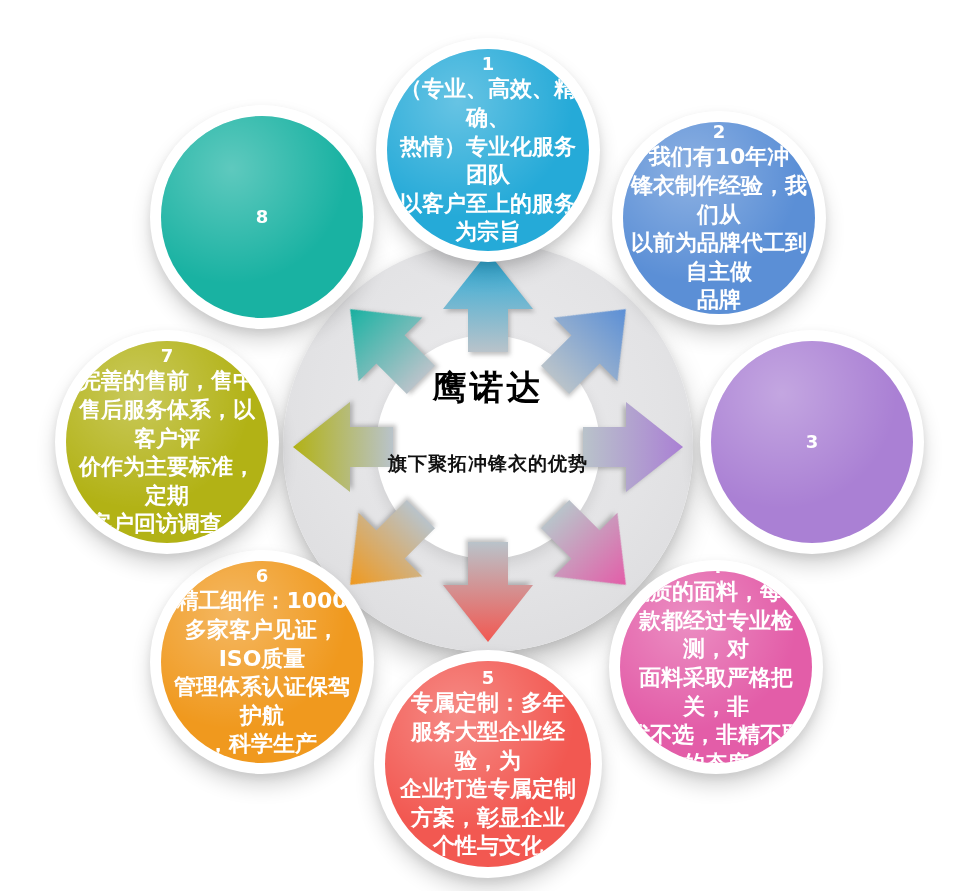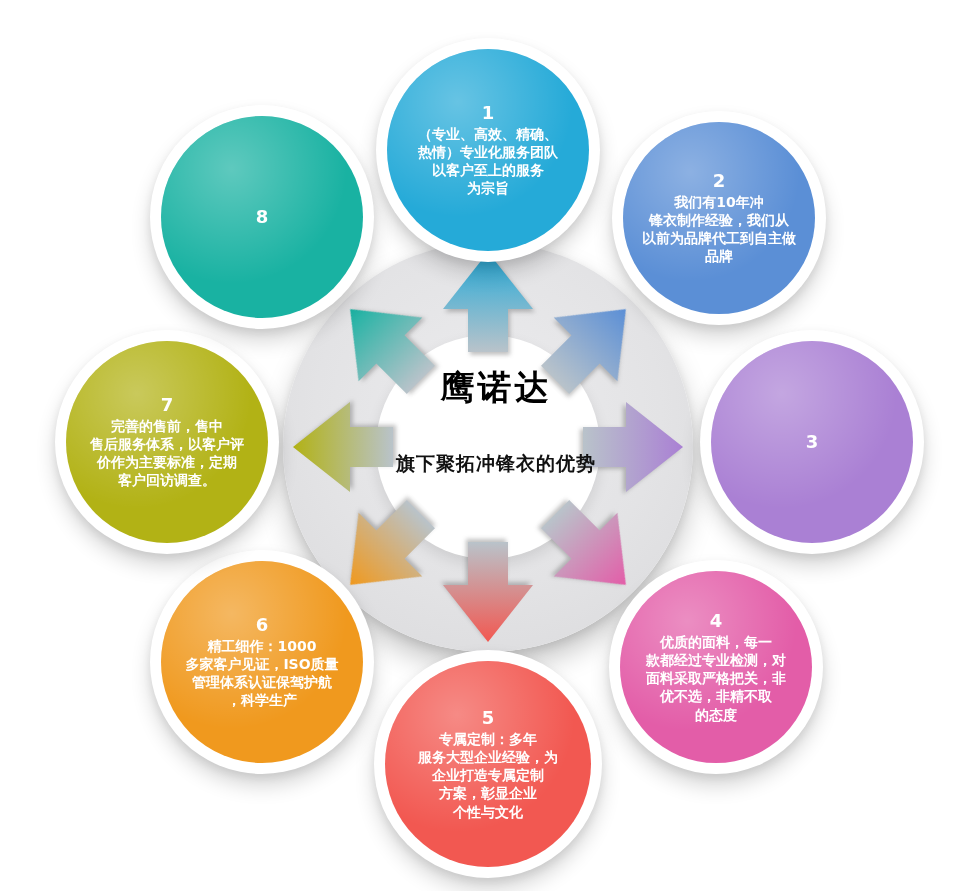--- a/index.html
+++ b/index.html
@@ -37,21 +37,21 @@
     position:absolute;inset:11px;border-radius:50%;
     display:flex;flex-direction:column;align-items:center;justify-content:center;
     text-align:center;color:#fff;overflow:hidden;
   }
   .bubble::before{
     content:"";position:absolute;inset:0;border-radius:50%;
     background:radial-gradient(circle at 35% 26%, rgba(255,255,255,.30) 0%, rgba(255,255,255,0) 58%);
     pointer-events:none;
   }
   .num{font-size:18px;font-weight:bold;line-height:1.25;position:relative;}
-  .txt{font-size:14px;font-weight:bold;line-height:1.3;white-space:pre-line;position:relative;padding:0 6px;}
+  .txt{font-size:22px;font-weight:bold;line-height:1.3;white-space:pre-line;position:relative;padding:0 6px;}
 </style>
 </head>
 <body>
 
 <div class="stage">
 
   <div class="hub" style="left:283px;top:242px;width:410px;height:410px;">
     <div class="hub-inner" style="inset:93px;"></div>
   </div>
 
@@ -109,21 +109,21 @@
       <path class="arrow" fill="url(#g5)" d="M210,15 L255,72 L230,72 L230,115 L190,115 L190,72 L165,72 Z"></path>
     </g>
     <g transform="rotate(270 210 210)">
       <path class="arrow" fill="url(#g6)" d="M210,15 L255,72 L230,72 L230,115 L190,115 L190,72 L165,72 Z"></path>
     </g>
     <g transform="rotate(315 210 210)">
       <path class="arrow" fill="url(#g7)" d="M210,15 L255,72 L230,72 L230,115 L190,115 L190,72 L165,72 Z"></path>
     </g>
   </svg>
 
-  <div class="center-text" style="left:384px;top:335px;width:224px;height:224px;gap:19px;">
+  <div class="center-text" style="left:376px;top:335px;width:224px;height:224px;gap:19px;">
     <div class="center-title">鹰诺达</div>
     <div class="center-subtitle">旗下聚拓冲锋衣的优势</div>
   </div>
 
   <div class="node" style="left:376px;top:38px;width:224px;height:224px;">
     <div class="plate"></div>
     <div class="bubble" style="background-color: rgb(37, 170, 216);">
       <div class="num">1</div>
       <div class="txt">（专业、高效、精确、
 热情）专业化服务团队

